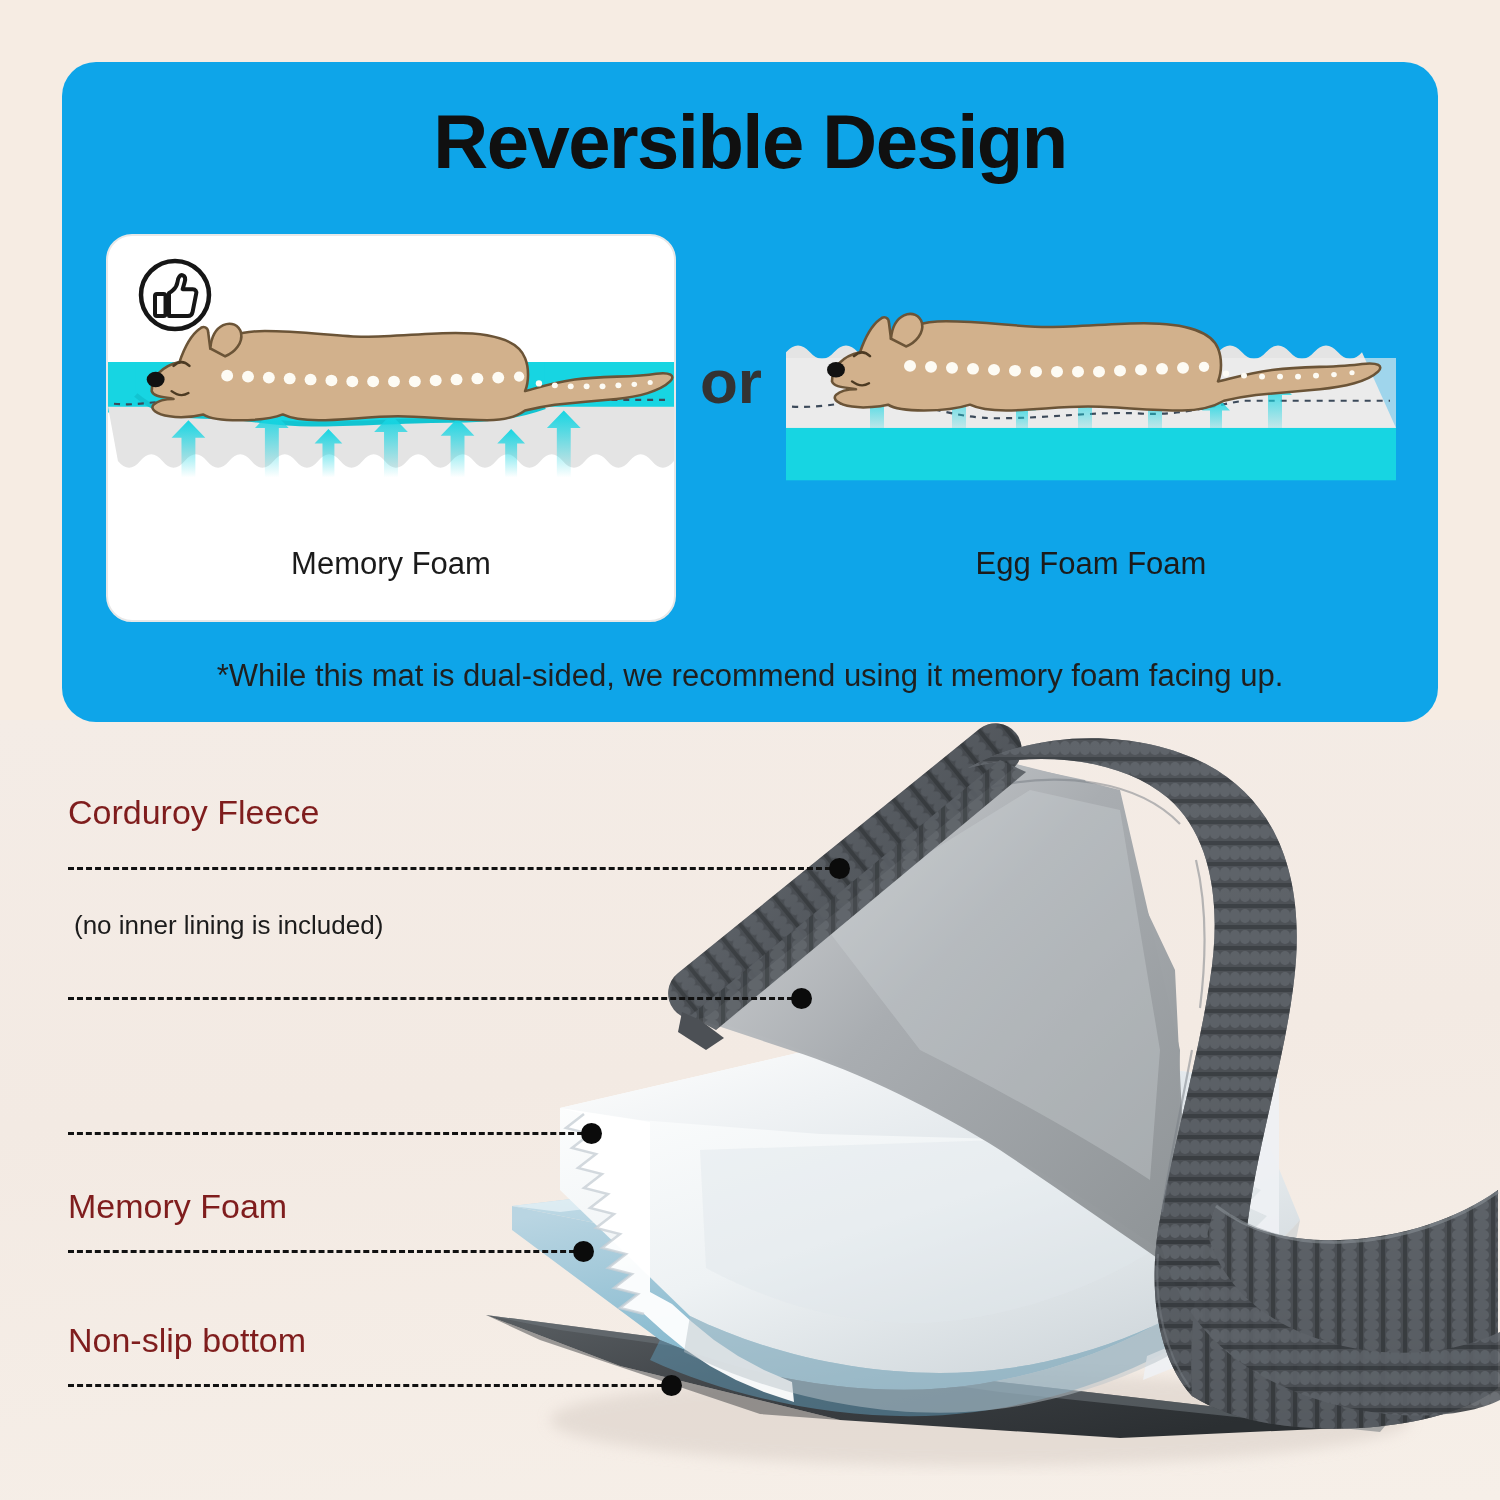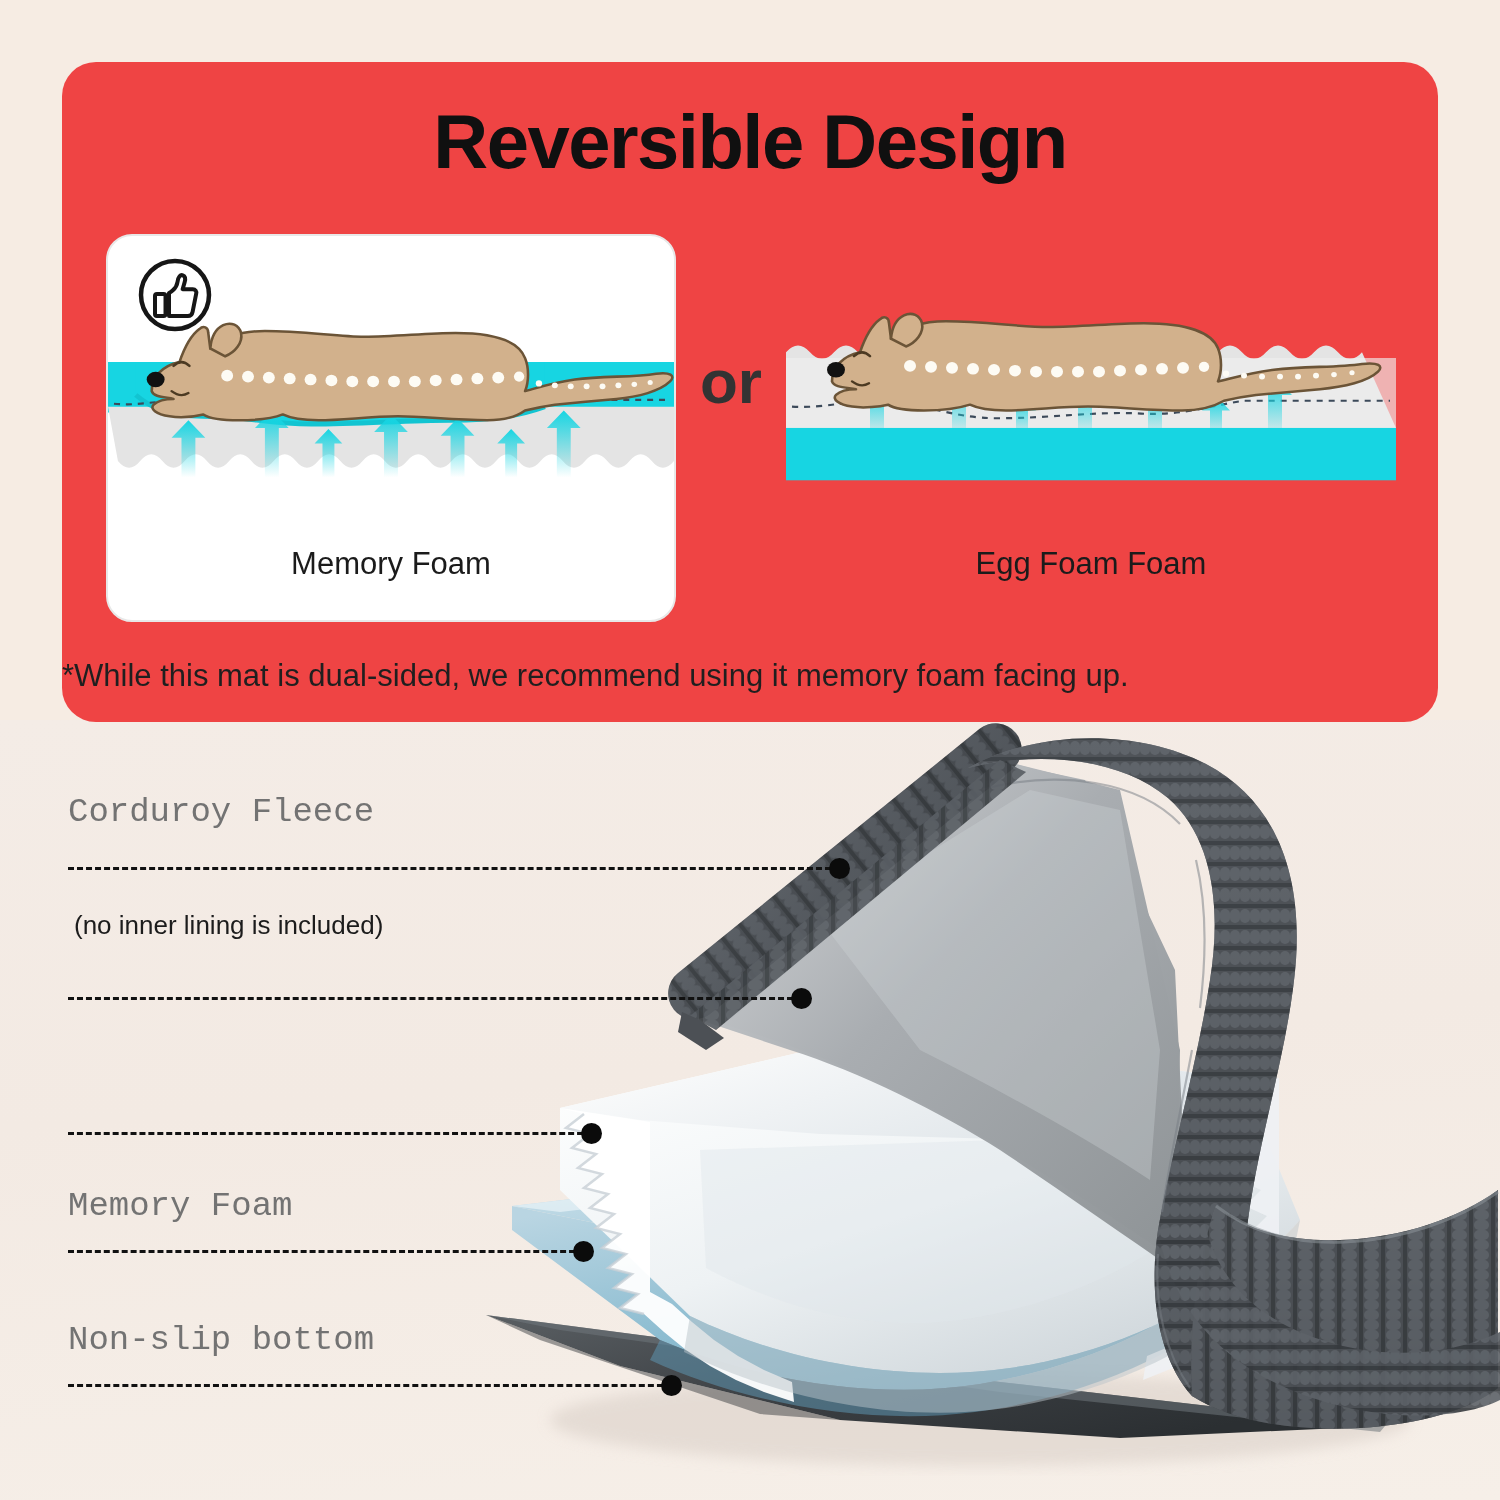--- a/index.html
+++ b/index.html
@@ -14,21 +14,21 @@
   
   .lower-bg {
     position: absolute; left: 0; top: 720px; width: 1500px; height: 780px;
     background: linear-gradient(175deg, #f4ece6 0%, #f3eae3 45%, #f6efe8 100%);
   }
 
   
   .card {
     position: absolute; left: 62px; top: 62px;
     width: 1376px; height: 660px;
-    background: #ef4444;
+    background: #0ea5e9;
     border-radius: 34px;
   }
 
   .card-title {
     position: absolute; top: 36px; left: 0; width: 100%;
     text-align: center;
     font-size: 76px;
     font-weight: bold;
     letter-spacing: -1.5px;
     color: #101010;
@@ -68,31 +68,31 @@
     color: #1b1b1b;
   }
   .panel-right .panel-caption { bottom: 40px; }
 
   .thumb-icon { position: absolute; left: 28px; top: 20px; }
 
   .stage { position: absolute; left: 0; top: 0; width: 100%; height: 320px; }
 
   .footnote {
     position: absolute; top: 596px; left: 0; width: 100%;
-    text-align: left;
+    text-align: center;
     font-size: 31px;
     color: #1f1f1f;
   }
 
   
   .callouts { position: absolute; left: 0; top: 720px; width: 1500px; height: 780px; }
 
   .callout { position: absolute; left: 68px; }
   .callout-label {
-    font-size: 34px; color: #737373; white-space: nowrap; line-height: 1.18; font-family: Liberation Mono, monospace;
+    font-size: 34px; color: #7f1d1d; white-space: nowrap; line-height: 1.18;
   }
   .callout-sub { font-size: 26px; color: #1c1c1c; white-space: nowrap; padding-left: 6px; text-align: right; }
 
   .leader { position: absolute; height: 3px; }
   .leader-line {
     position: absolute; left: 0; top: 0; height: 0;
     border-top: 3px dashed #111111;
     width: 100%;
   }
   .leader-dot {

